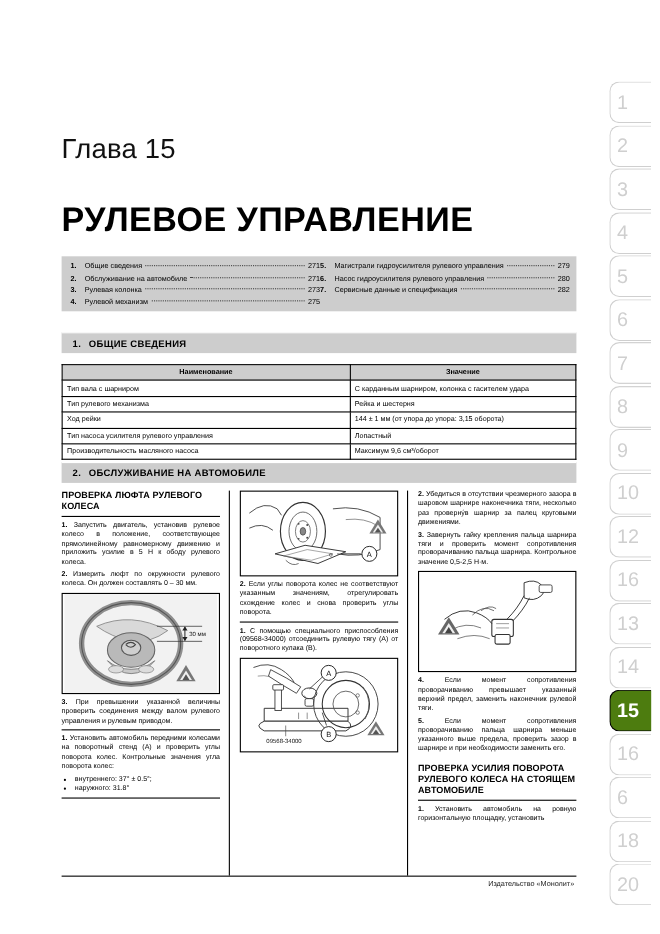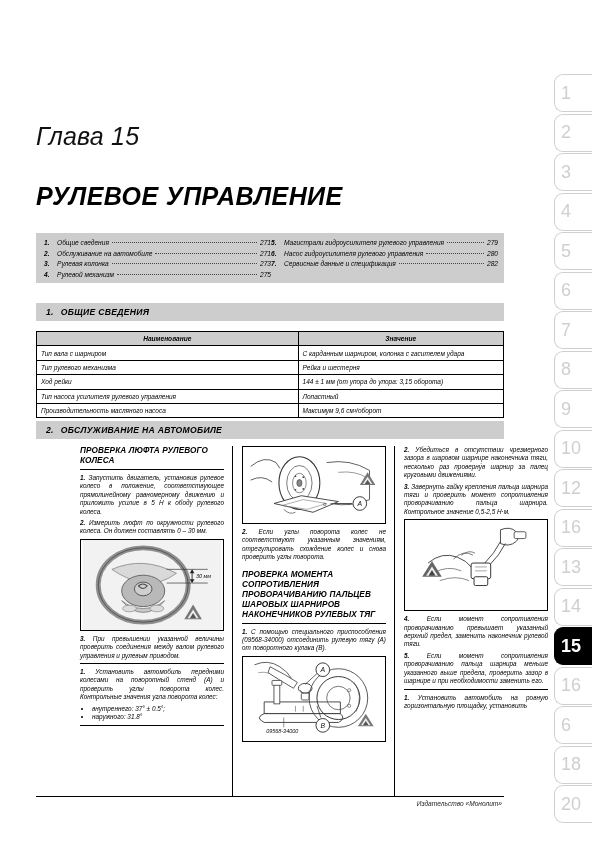--- a/index.html
+++ b/index.html
@@ -18,37 +18,37 @@
   
   .page {
     position: absolute;
     left: 0; top: 0;
     width: 600px; height: 849px;
     background: #fff;
   }
 
   .content {
     position: absolute;
-    left: 36px; top: 0;
-    width: 468px; height: 849px; font-style: italic;
+    left: 56px; top: 0;
+    width: 468px; height: 849px;
   }
 
   
   .chapter-label {
     position: absolute;
     left: 0; top: 122px;
     font-size: 25px;
     font-weight: 400;
     letter-spacing: 0.2px;
     color: #111;
   }
   .chapter-title {
     position: absolute;
     left: 0; top: 182px;
-    font-size: 25px;
+    font-size: 31px;
     font-weight: bold;
     letter-spacing: 0.4px;
     color: #000;
     white-space: nowrap;
     text-align: right;
   }
 
   
   .toc {
     position: absolute;
@@ -128,21 +128,20 @@
     font-size: 6.6px;
   }
   .spec-table td:first-child { width: 56%; }
 
   
   .cols {
     position: absolute;
     left: 0; top: 446px;
     width: 468px;
     height: 350px;
-    margin-left: 44px;
   }
   .col {
     position: absolute;
     top: 0;
     width: 144px;
     height: 350px;
   }
   .col-1 { left: 0; }
   .col-2 { left: 162px; }
   .col-3 { left: 324px; }
@@ -228,21 +227,21 @@
     background: #fff;
     color: #cfcfcf;
     font-size: 18px;
     font-weight: 500;
     display: flex;
     align-items: center;
     justify-content: flex-start;
     padding-left: 6px;
   }
   .tab.active {
-    background: #000000;
+    background: #4d7c0f;
     border-color: #000;
     color: #fff;
     font-weight: bold;
   }
 </style>
 </head>
 <body>
 
 <div class="page">
 
@@ -430,21 +429,20 @@
               <path d="M8 7.6 L11 12 H5 Z" fill="#555"></path>
             </g>
           </svg>
         </div>
 
         <p class="para">
           <b>2.</b>
           <span>Если углы поворота колес не соответствуют указанным значениям, отрегулировать схождение колес и снова проверить углы поворота.</span>
         </p>
 
-        <div class="subhead" style="margin-top:8px;">ПРОВЕРКА МОМЕНТА СОПРОТИВЛЕНИЯ ПРОВОРАЧИВАНИЮ ПАЛЬЦЕВ ШАРОВЫХ ШАРНИРОВ НАКОНЕЧНИКОВ РУЛЕВЫХ ТЯГ</div>
         <hr class="rule">
         <p class="para">
           <b>1.</b>
           <span>С помощью специального приспособления (09568-34000) отсоединить рулевую тягу (А) от поворотного кулака (В).</span>
         </p>
 
         <div class="fig" style="height:86px;">
           <svg viewBox="0 0 142 86">
             <rect x="0" y="0" width="142" height="86" fill="#fff"></rect>
             <path d="M10 8 q14 -6 26 2 q8 5 12 12" fill="none" stroke="#333" stroke-width="0.8"></path>
@@ -518,20 +516,21 @@
 
         <p class="para">
           <b>4.</b>
           <span>Если момент сопротивления проворачиванию превышает указанный верхний предел, заменить наконечник рулевой тяги.</span>
         </p>
         <p class="para">
           <b>5.</b>
           <span>Если момент сопротивления проворачиванию пальца шарнира меньше указанного выше предела, проверить зазор в шарнире и при необходимости заменить его.</span>
         </p>
 
+        <div class="subhead" style="margin-top:8px;">ПРОВЕРКА УСИЛИЯ ПОВОРОТА РУЛЕВОГО КОЛЕСА НА СТОЯЩЕМ АВТОМОБИЛЕ</div>
         <hr class="rule">
         <p class="para">
           <b>1.</b>
           <span>Установить автомобиль на ровную горизонтальную площадку, установить</span>
         </p>
       </div>
 
     </div>
 
     <div class="footer-rule"></div>

